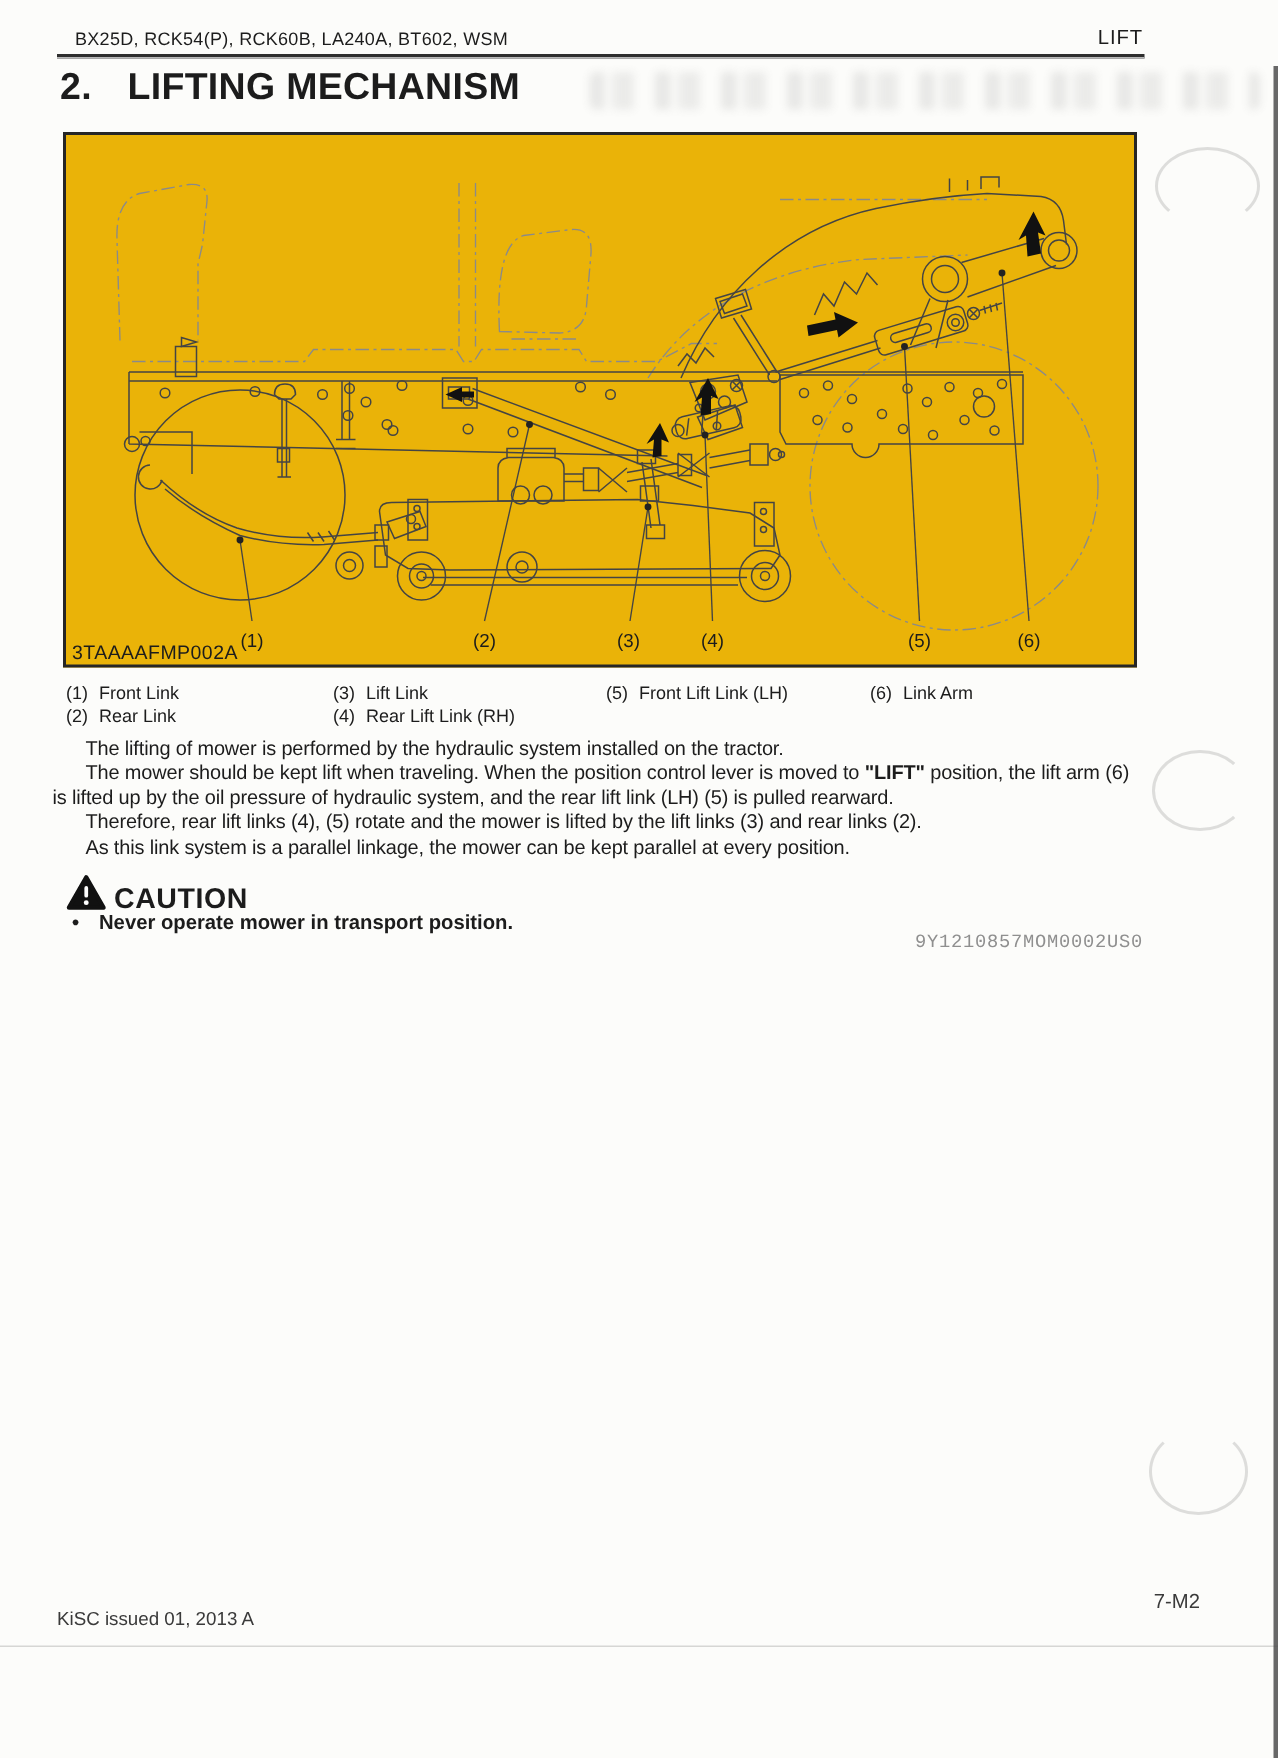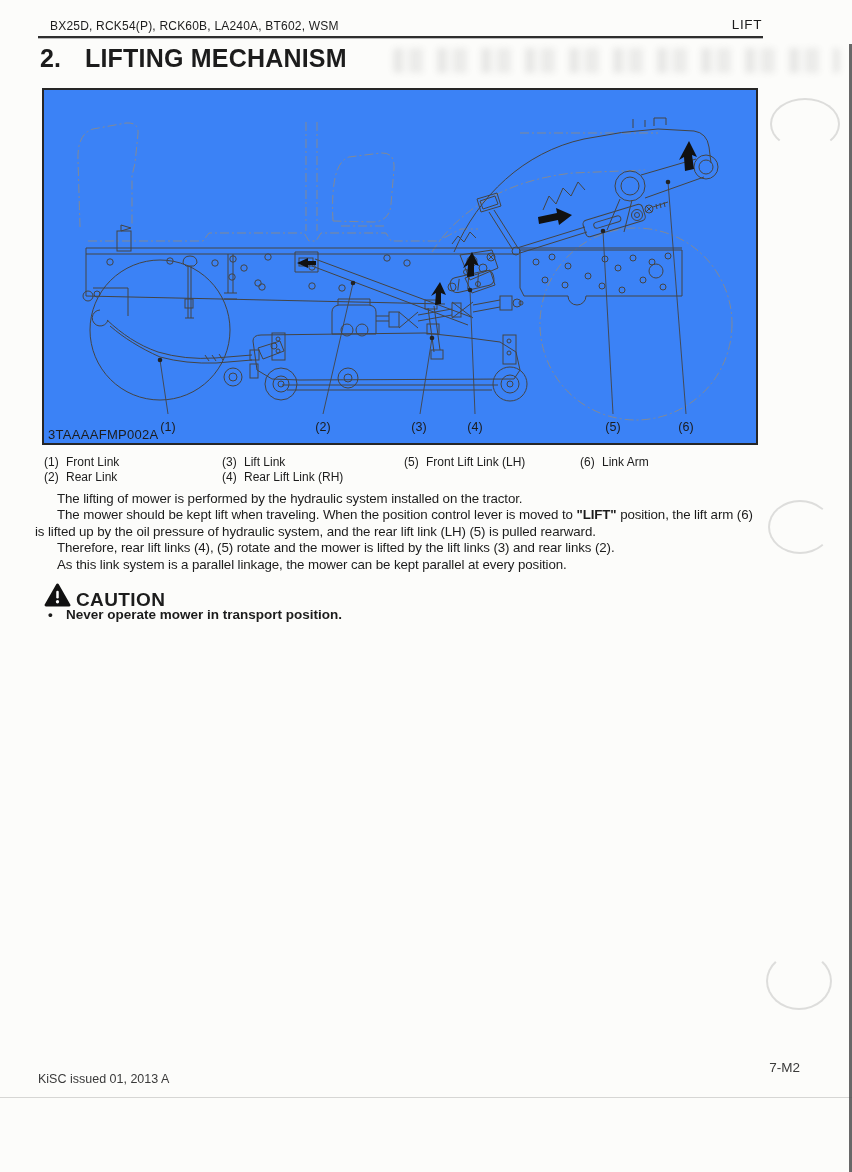--- a/index.html
+++ b/index.html
@@ -16,21 +16,21 @@
   .bleed{
     position:absolute;left:393px;top:48px;width:447px;height:25px;
     background:
       repeating-linear-gradient(90deg, rgba(120,120,120,.34) 0 10px, rgba(120,120,120,.05) 10px 16px, rgba(120,120,120,.28) 16px 30px, rgba(120,120,120,0) 30px 44px);
     filter:blur(3px);opacity:.45;border-radius:4px;
   }
   
   .title{position:absolute;left:40px;top:44px;font-size:25px;font-weight:bold;letter-spacing:.2px;white-space:nowrap;}
   .title .num{display:inline-block;width:45px;}
   
-  .fig{position:absolute;left:42px;top:88px;width:712px;height:353px;border:2px solid #262626;background:#3b82f6;text-decoration:underline;}
+  .fig{position:absolute;left:42px;top:88px;width:712px;height:353px;border:2px solid #262626;background:#eab308;text-decoration:underline;}
   .fig svg{position:absolute;left:0;top:0;}
   .fig-code{position:absolute;left:4px;bottom:1px;font-size:13px;letter-spacing:.3px;}
   .callout{position:absolute;top:330px;transform:translateX(-50%);font-size:12.5px;}
   .co1{left:124px}.co2{left:279px}.co3{left:375px}.co4{left:431px}.co5{left:569px}.co6{left:642px}
   
   .leg{position:absolute;font-size:12px;white-space:nowrap;}
   .leg .n{display:inline-block;width:22px;}
   .lg1{left:44px;top:455px}.lg2{left:44px;top:470px}
   .lg3{left:222px;top:455px}.lg4{left:222px;top:470px}
   .lg5{left:404px;top:455px}.lg6{left:580px;top:455px}
@@ -279,20 +279,21 @@
   </div>
 
   <svg class="caut-icon" viewBox="0 0 28 26">
     <path d="M14,2 L26,23 H2 Z" fill="#111" stroke="#111" stroke-width="3" stroke-linejoin="round"></path>
     <rect x="12.7" y="8" width="2.6" height="8" rx="1.3" fill="#fff"></rect>
     <circle cx="14" cy="19.5" r="1.7" fill="#fff"></circle>
   </svg>
   <div class="caut-head">CAUTION</div>
   <div class="caut-bullet"><span class="b">•</span><span>Never operate mower in transport position.</span></div>
 
+  <div class="doccode">9Y1210857MOM0002US0</div>
 
   <div class="foot-page">7-M2</div>
   <div class="foot-issued">KiSC issued 01, 2013 A</div>
   <div class="foot-rule"></div>
 
   <div class="punch ph1"></div>
   <div class="punch ph2"></div>
   <div class="punch ph3"></div>
   <div class="edge-line"></div>
 

